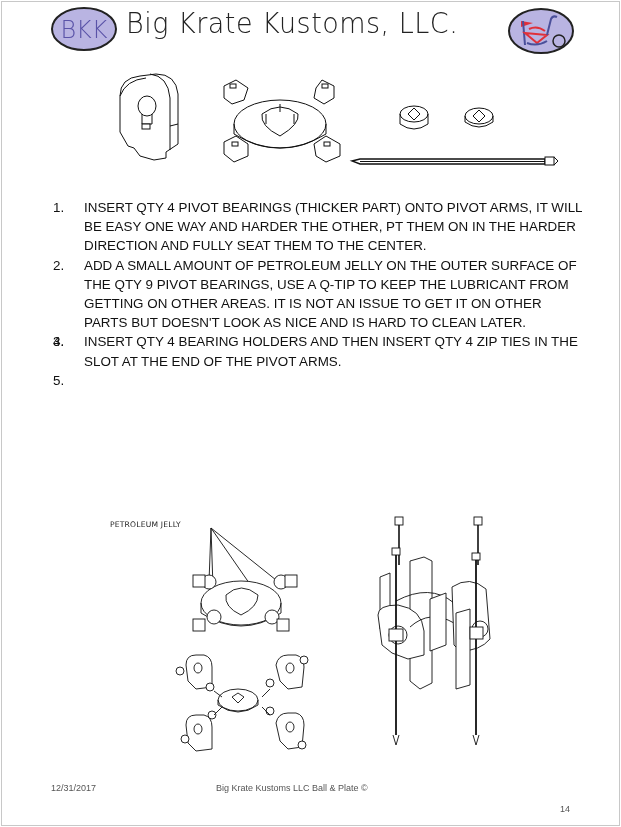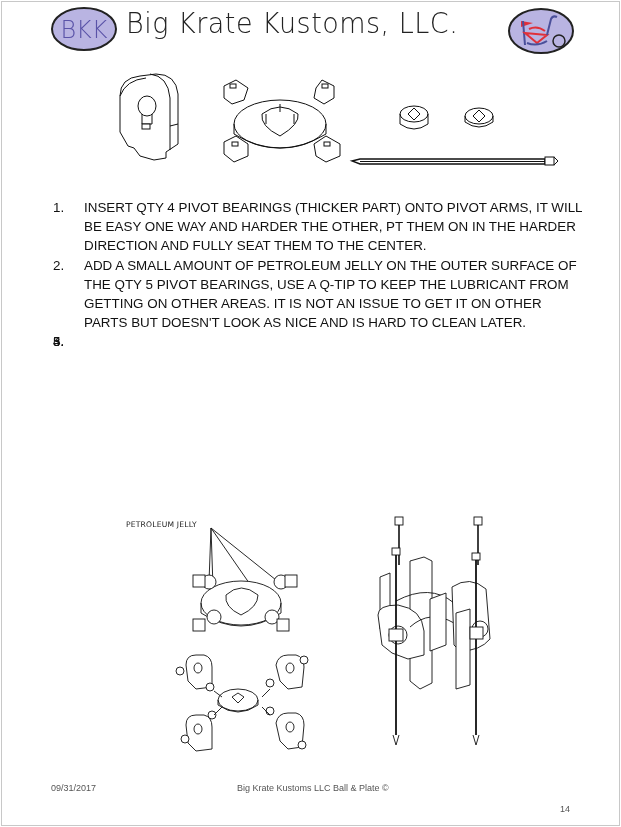--- a/index.html
+++ b/index.html
@@ -9,23 +9,23 @@
   .logo-left { position: absolute; left: 50px; top: 6px; width: 68px; height: 46px; }
   .brand { position: absolute; left: 126px; top: 8px; font-family: "DejaVu Sans", sans-serif; font-size: 27px; font-weight: 300; color: #222; letter-spacing: 0.5px; transform: scaleY(1.05); white-space: nowrap; }
   .logo-right { position: absolute; left: 507px; top: 7px; width: 68px; height: 48px; }
   .parts { position: absolute; left: 0; top: 66px; width: 621px; height: 112px; }
   .steps { position: absolute; left: 53px; top: 198px; width: 530px; margin: 0; padding: 0; list-style: none; font-family: "Liberation Sans", sans-serif; font-size: 13.4px; color: #111; line-height: 19.2px; }
   .steps li { position: relative; padding-left: 31px; }
   .steps .num { position: absolute; left: 0; top: 0; }
   .figs { position: absolute; left: 0; top: 505px; width: 621px; height: 260px; }
   .footer { position: absolute; top: 783px; font-family: "Liberation Sans", sans-serif; font-size: 9px; color: #555; }
   .f-date { left: 51px; }
-  .f-mid { left: 237px; }
+  .f-mid { left: 216px; }
   .f-page { left: 560px; margin-top: 21px; }
-  .callout { position: absolute; left: 126px; top: 520px; font-family: "DejaVu Sans", sans-serif; font-size: 7.6px; color: #222; letter-spacing: 0.2px; }
+  .callout { position: absolute; left: 110px; top: 520px; font-family: "DejaVu Sans", sans-serif; font-size: 7.6px; color: #222; letter-spacing: 0.2px; }
 </style>
 </head>
 <body>
 
 <div class="page"></div>
 
 <div class="header">
   <svg class="logo-left" viewBox="0 0 68 46">
     <ellipse cx="34" cy="23" rx="32" ry="21" fill="#b9b4e2" stroke="#222" stroke-width="2"></ellipse>
     <text x="34" y="32" text-anchor="middle" font-family="DejaVu Sans, sans-serif" font-size="24" font-weight="300" fill="#5a53a8">BKK</text>
@@ -90,27 +90,28 @@
   </g>
 </svg>
 
 <ol class="steps">
   <li>
     <span class="num">1.</span>
     <span>INSERT QTY 4 PIVOT BEARINGS (THICKER PART) ONTO  PIVOT ARMS, IT WILL BE EASY ONE WAY AND HARDER THE OTHER, PT THEM ON IN THE HARDER DIRECTION AND FULLY SEAT THEM TO THE CENTER.</span>
   </li>
   <li>
     <span class="num">2.</span>
-    <span>ADD A SMALL AMOUNT OF PETROLEUM JELLY ON THE OUTER SURFACE OF THE QTY 5 PIVOT BEARINGS, USE A Q-TIP TO KEEP THE LUBRICANT FROM GETTING ON OTHER AREAS. IT IS NOT AN ISSUE TO GET IT ON OTHER PARTS BUT DOESN'T LOOK AS NICE AND IS HARD TO CLEAN LATER.</span>
+    <span>ADD A SMALL AMOUNT OF PETROLEUM JELLY ON THE OUTER SURFACE OF THE QTY 9 PIVOT BEARINGS, USE A Q-TIP TO KEEP THE LUBRICANT FROM GETTING ON OTHER AREAS. IT IS NOT AN ISSUE TO GET IT ON OTHER PARTS BUT DOESN'T LOOK AS NICE AND IS HARD TO CLEAN LATER.</span>
   </li>
   <li>
     <span class="num">3.</span>
   </li>
   <li>
     <span class="num">4.</span>
+    <span>INSERT QTY 4 BEARING HOLDERS AND THEN INSERT QTY 4 ZIP TIES IN THE SLOT AT THE END OF THE PIVOT ARMS.</span>
   </li>
   <li>
     <span class="num">5.</span>
   </li>
 </ol>
 
 <div class="callout">PETROLEUM JELLY</div>
 <svg class="figs" viewBox="0 0 621 260" fill="#fff" stroke="#111" stroke-width="0.9">
 
   <g fill="none">
@@ -179,15 +180,15 @@
     <rect x="389" y="124" width="14" height="12"></rect>
     <line x1="478" y1="18" x2="478" y2="60" stroke-width="1.6"></line>
     <rect x="474" y="12" width="8" height="8"></rect>
     <line x1="476" y1="52" x2="476" y2="230" stroke-width="1.8"></line>
     <rect x="472" y="48" width="8" height="7"></rect>
     <path d="M473 230 L476 240 L479 230" fill="none"></path>
     <rect x="470" y="122" width="13" height="12"></rect>
   </g>
 </svg>
 
-<div class="footer f-date">09/31/2017</div>
+<div class="footer f-date">12/31/2017</div>
 <div class="footer f-mid">Big Krate Kustoms LLC Ball &amp; Plate ©</div>
 <div class="footer f-page">14</div>
 
 </body></html>

